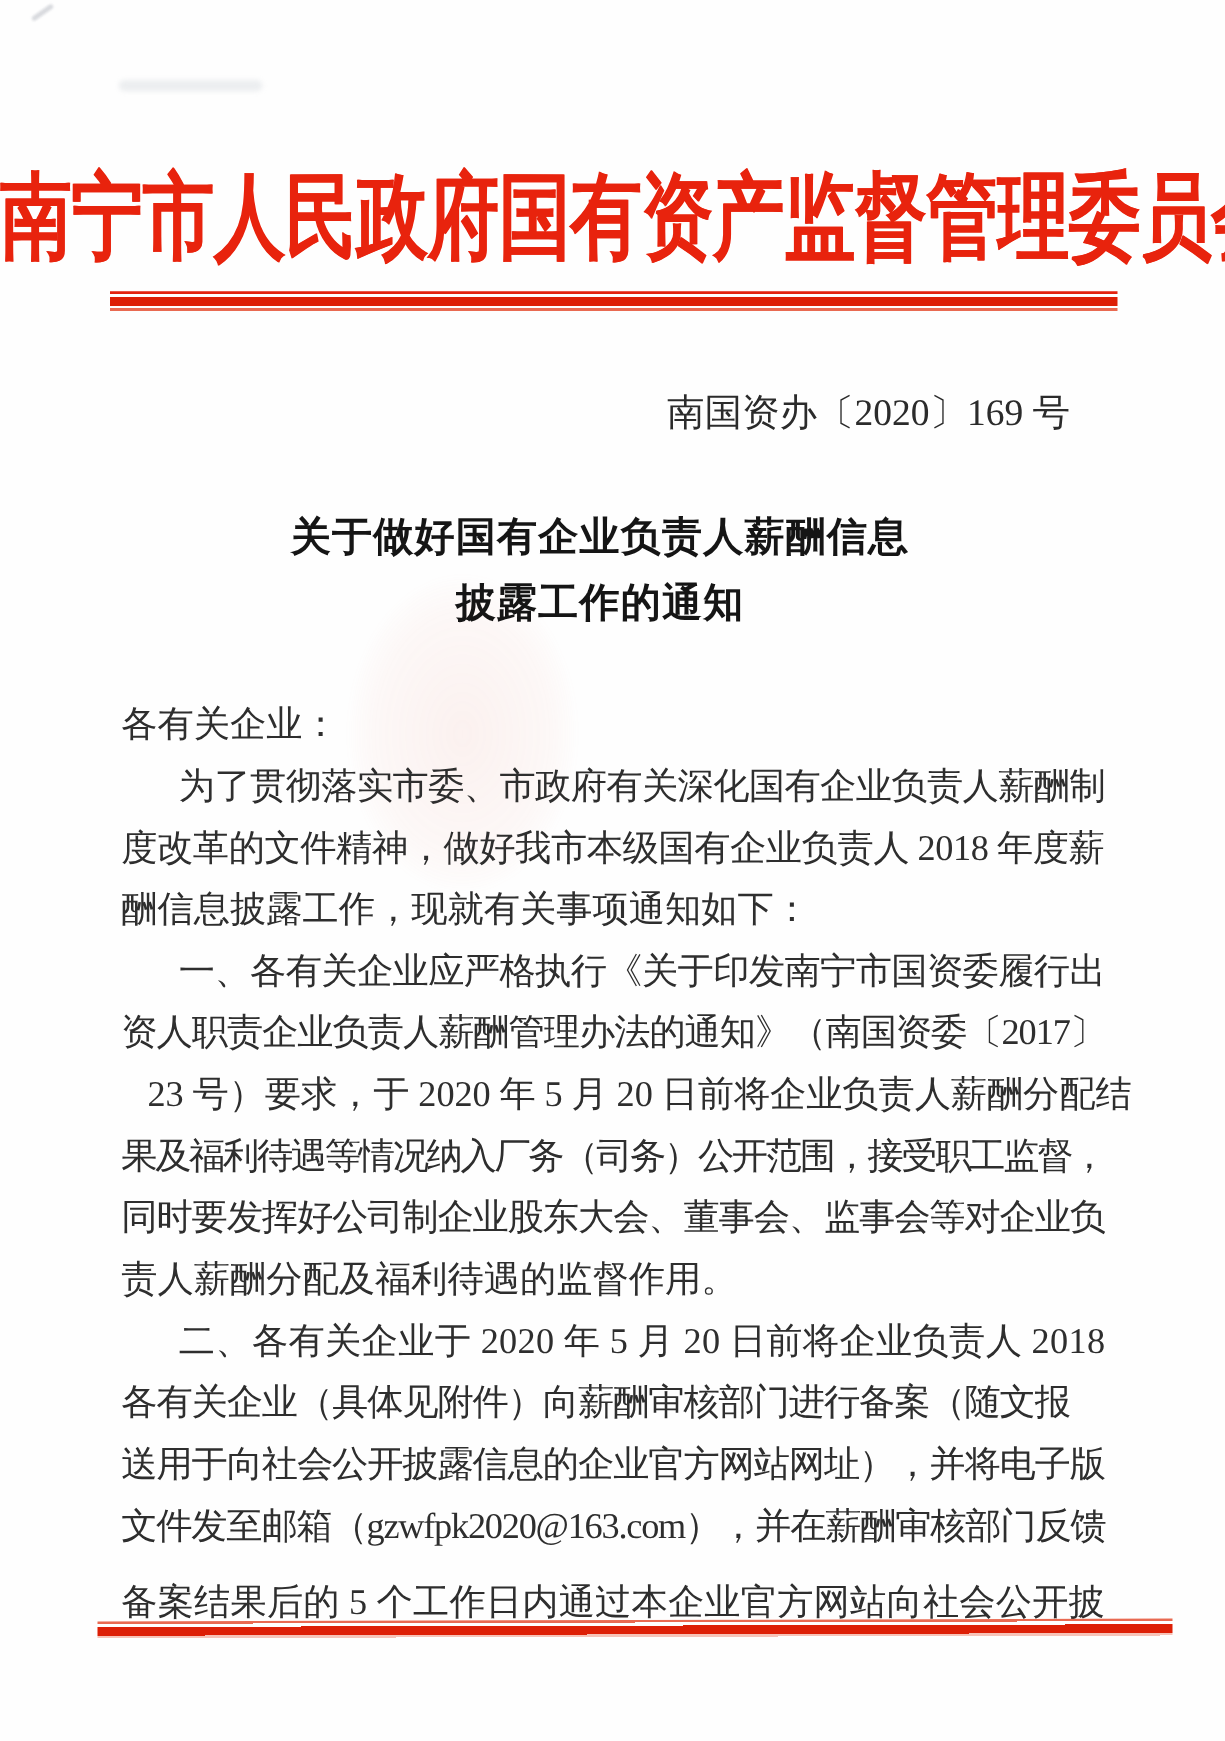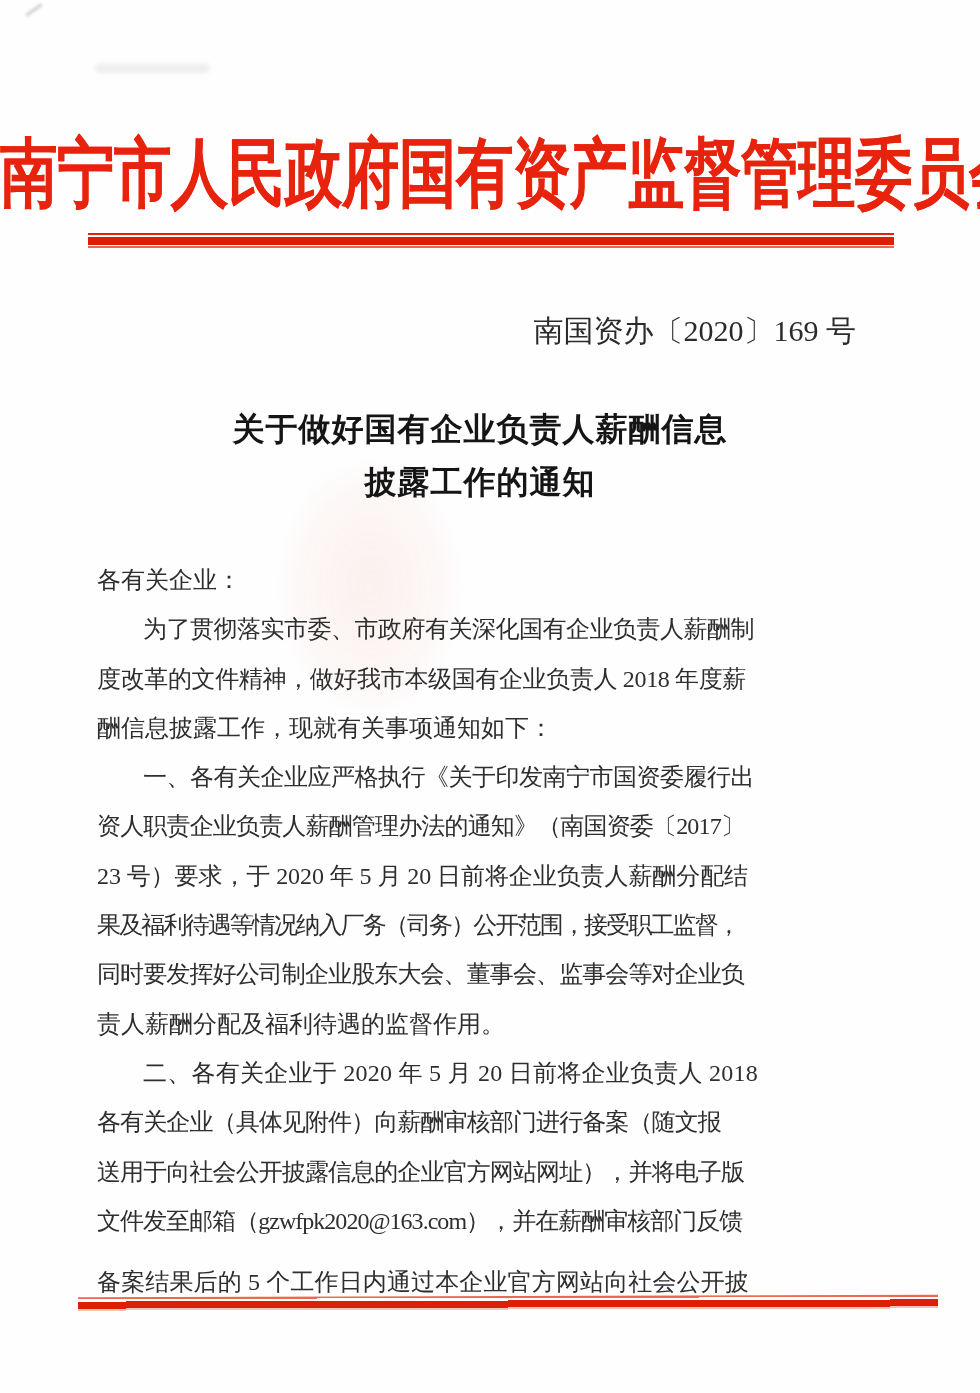--- a/index.html
+++ b/index.html
@@ -106,21 +106,21 @@
   .body-block {
     position: absolute;
     top: 556px;
     left: 97px;
     width: 787px;
     color: #2e2e2e;
   }
   .bline {
     height: 49.3px;
     line-height: 49.3px;
-    font-size: 24px;
+    font-size: 29px;
     white-space: nowrap;
     overflow: visible;
   }
   .bline.indent {
     padding-left: 46px;
   }
   
   .footer-rule {
     position: absolute;
     top: 1296px;
@@ -159,21 +159,21 @@
     <div>披露工作的通知</div>
   </div>
 
   <div class="body-block" id="body-lines">
       <div class="bline"><span>各有关企业：</span></div>
       <div class="bline indent" style="letter-spacing: -0.5px;"><span>为了贯彻落实市委、市政府有关深化国有企业负责人薪酬制</span></div>
       <div class="bline" style="letter-spacing: -0.354839px;"><span>度改革的文件精神，做好我市本级国有企业负责人 2018 年度薪</span></div>
       <div class="bline"><span>酬信息披露工作，现就有关事项通知如下：</span></div>
       <div class="bline indent" style="letter-spacing: -0.5px;"><span>一、各有关企业应严格执行《关于印发南宁市国资委履行出</span></div>
       <div class="bline" style="letter-spacing: -0.833333px;"><span>资人职责企业负责人薪酬管理办法的通知》（南国资委〔2017〕</span></div>
-      <div class="bline" style="letter-spacing: -0.0810811px;"><span>23 号）要求，于 2020 年 5 月 20 日前将企业负责人薪酬分配结</span></div>
+      <div class="bline" style="letter-spacing: -0.0810811px; margin-left: 21px;"><span>23 号）要求，于 2020 年 5 月 20 日前将企业负责人薪酬分配结</span></div>
       <div class="bline" style="letter-spacing: -1.86207px;"><span>果及福利待遇等情况纳入厂务（司务）公开范围，接受职工监督，</span></div>
       <div class="bline" style="letter-spacing: -0.892857px;"><span>同时要发挥好公司制企业股东大会、董事会、监事会等对企业负</span></div>
       <div class="bline"><span>责人薪酬分配及福利待遇的监督作用。</span></div>
       <div class="bline indent" style="letter-spacing: 0.25px;"><span>二、各有关企业于 2020 年 5 月 20 日前将企业负责人 2018</span></div>
       <div class="bline" style="letter-spacing: -0.892857px;"><span>各有关企业（具体见附件）向薪酬审核部门进行备案（随文报</span></div>
       <div class="bline" style="letter-spacing: -0.892857px;"><span>送用于向社会公开披露信息的企业官方网站网址），并将电子版</span></div>
       <div class="bline" style="letter-spacing: -0.972973px;"><span>文件发至邮箱（gzwfpk2020@163.com），并在薪酬审核部门反馈</span></div>
       <div class="bline" style="letter-spacing: 0.137931px; margin-top: 12px;"><span>备案结果后的 5 个工作日内通过本企业官方网站向社会公开披</span></div>
     </div>
 

